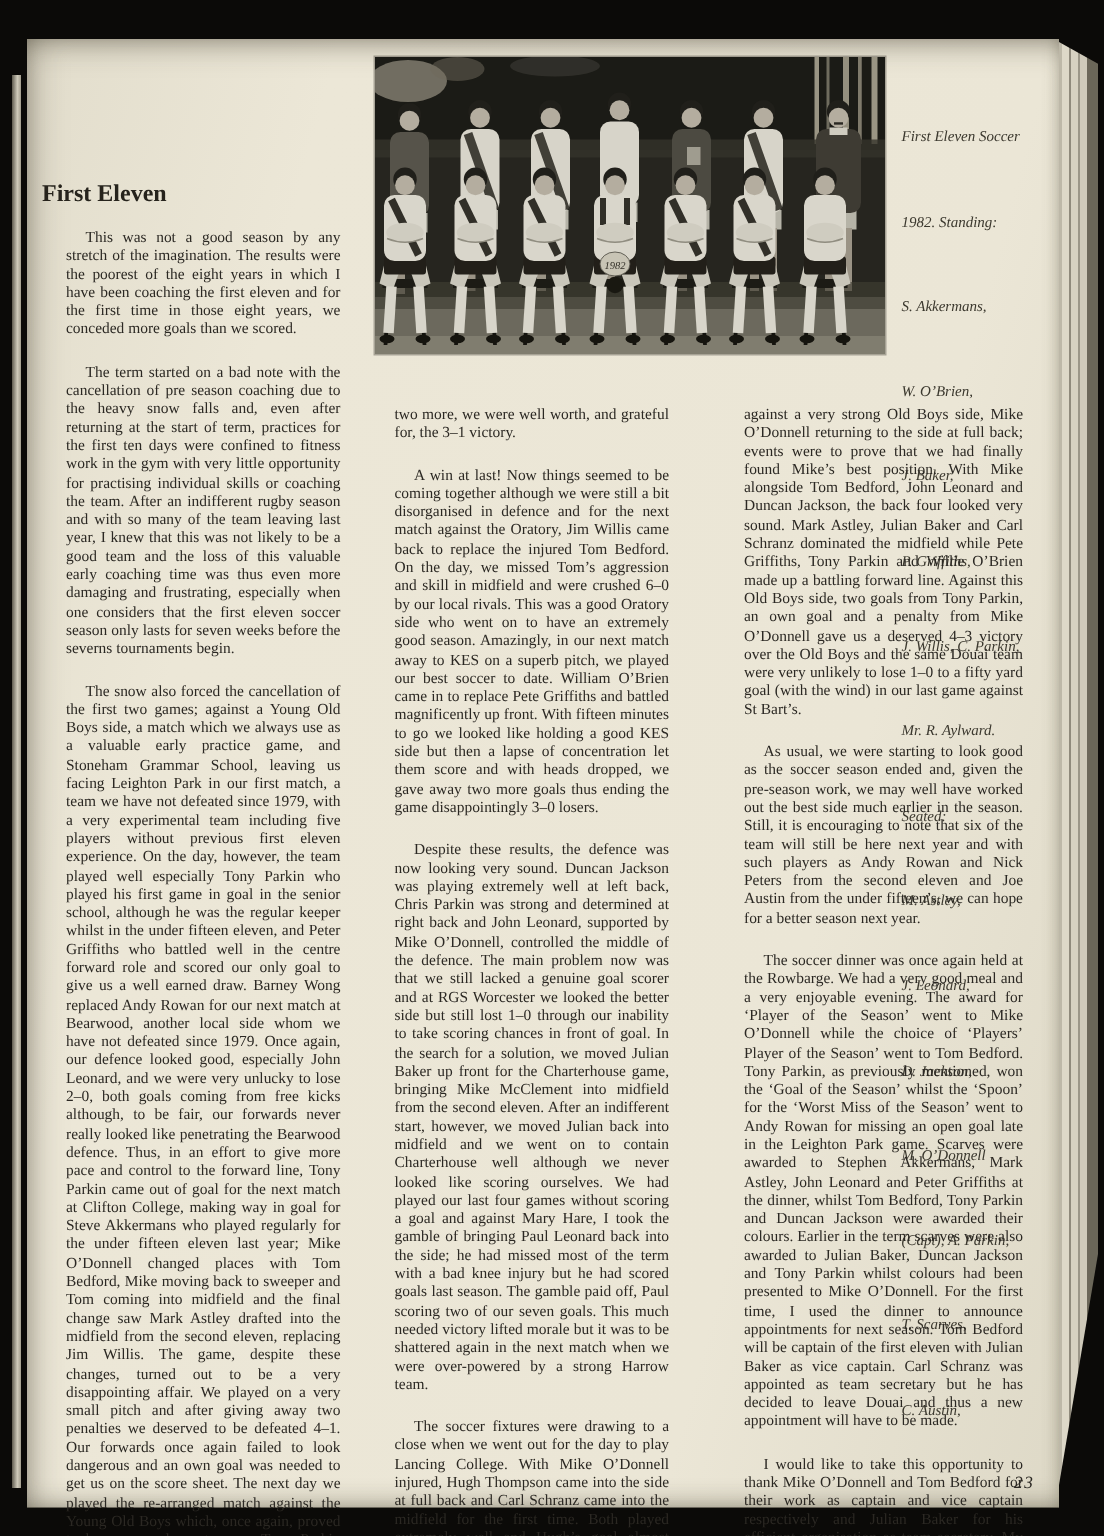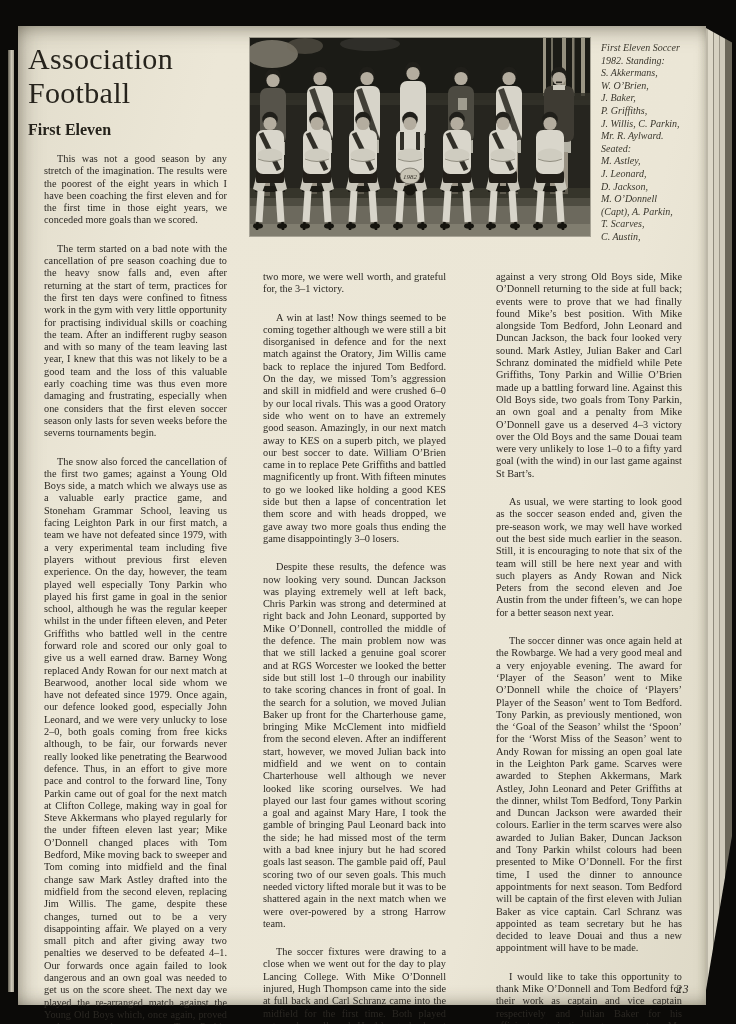--- a/index.html
+++ b/index.html
@@ -44,37 +44,33 @@
   #col2{left:229px;top:229px;}
   #col3{left:462px;top:229px;width:218px;}
   .photo{
     position:absolute;left:232px;top:12px;width:340px;height:198px;
     outline:1px solid rgba(40,38,30,.35);
   }
   .caption{
     position:absolute;left:583px;top:16px;width:102px;
     font-style:italic;font-size:10px;line-height:12.6px;color:#3b382e;
   }
-  .caption .cap-line{white-space:nowrap;}
+  .caption .cap-line{white-space:nowrap;margin-top:44px;}
   .page-number{
     position:absolute;left:658px;top:957px;font-size:11.5px;letter-spacing:1px;color:#2b2823;font-style:italic;
   }
 </style>
 </head>
 <body>
 
 <div class="edge-left"></div>
 <div class="edge-right"></div>
 
 <div class="page">
 
-  <div class="title">
-    <div>Association</div>
-    <div>Football</div>
-  </div>
 
   <div class="section-heading">First Eleven</div>
 
   <svg id="photo-svg" class="photo" viewBox="0 0 340 198" aria-hidden="true">
       <rect x="0" y="0" width="340" height="198" fill="#26251f"></rect>
       <rect x="0" y="0" width="340" height="62" fill="#1b1b16"></rect>
       <ellipse cx="22" cy="16" rx="26" ry="14" fill="#8f8a7b" opacity="0.75"></ellipse>
       <ellipse cx="55" cy="8" rx="18" ry="8" fill="#6f6a5c" opacity="0.5"></ellipse>
       <ellipse cx="120" cy="6" rx="30" ry="7" fill="#4a4840" opacity="0.45"></ellipse>
       <rect x="293" y="0" width="3" height="58" fill="#a9a390" opacity="0.9"></rect>

